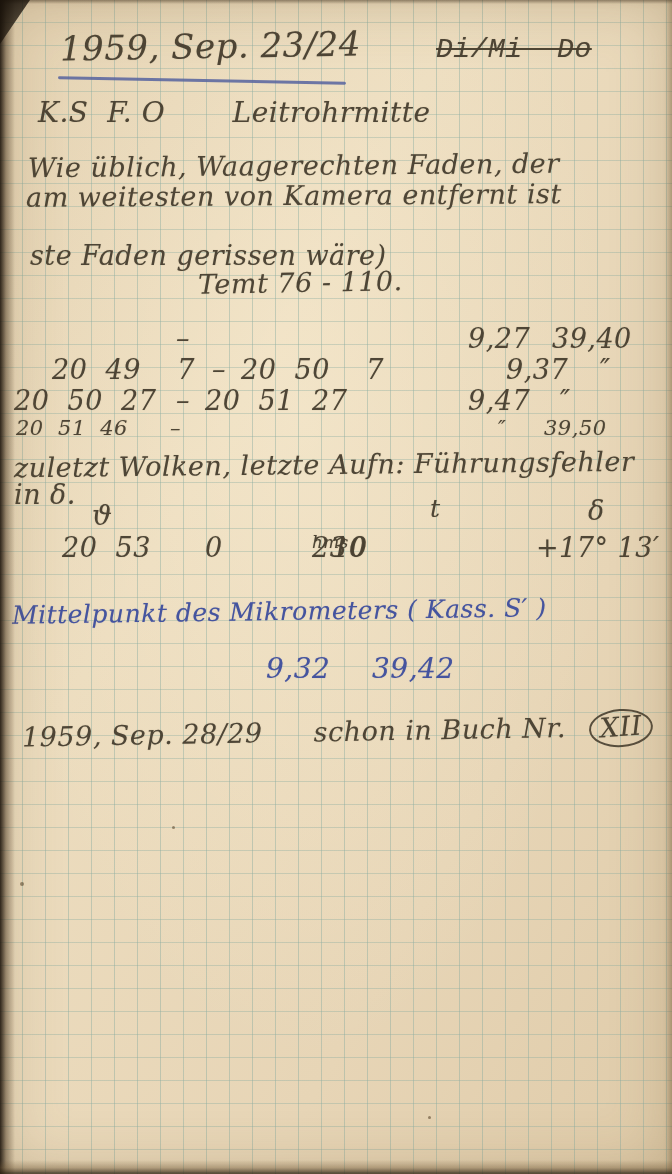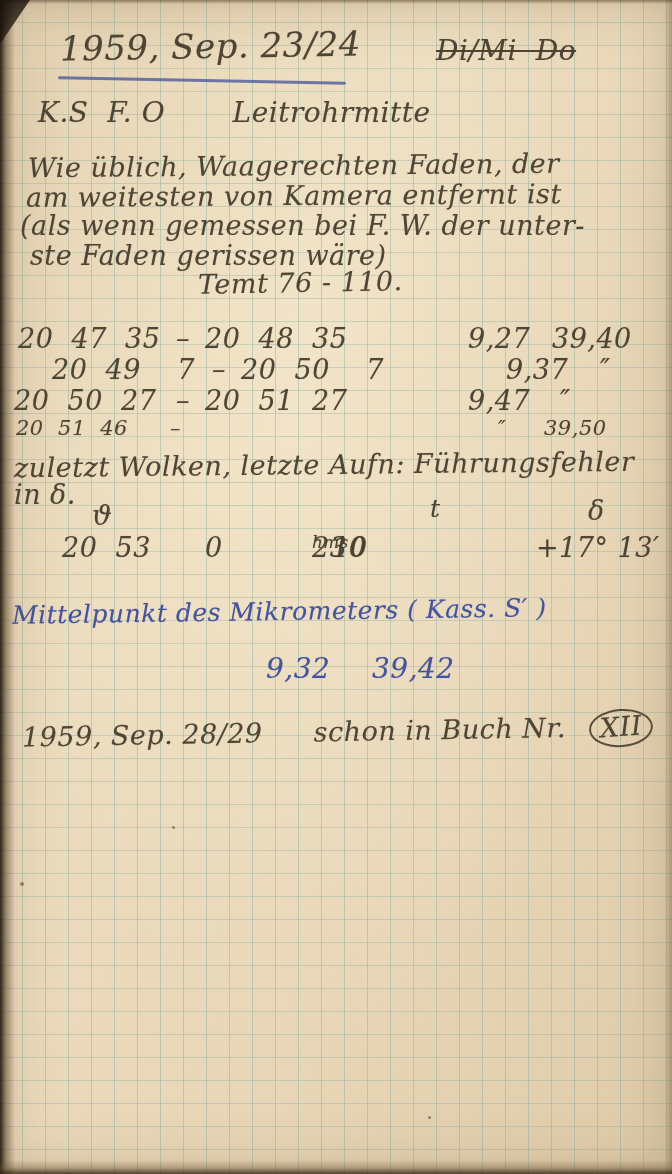--- a/index.html
+++ b/index.html
@@ -28,21 +28,21 @@
     background:linear-gradient(to bottom, rgba(60,45,28,0.45), rgba(0,0,0,0)); }
   .corner-tl { position:absolute; left:0; top:0; width:30px; height:44px;
     background:linear-gradient(135deg, rgba(25,18,10,0.95), rgba(25,18,10,0.55));
     clip-path:polygon(0 0, 100% 0, 0 100%); }
   .speck { position:absolute; border-radius:50%; background:rgba(80,60,35,0.55); }
 
   .hw { position:absolute; font-style:italic; color:rgba(72,63,48,0.95);
         letter-spacing:0.5px; text-shadow:0 0 1px rgba(95,85,60,0.35); }
   .ink { color:#45549f; text-shadow:0 0 1px rgba(60,75,150,0.35); }
   .pre { white-space:pre; }
-  .struck { text-decoration:line-through; text-decoration-thickness:2px; }
+  .struck { text-decoration:line-through; text-decoration-thickness:2px;font-family:Liberation Mono, monospace; }
   .underline-ink { position:absolute; left:58px; top:79px; width:288px; height:3px;
     background:#56639f; border-radius:2px; transform:rotate(1.1deg); opacity:0.85; }
   .book-circle { display:inline-block; border:2px solid rgba(72,63,48,0.9);
     border-radius:50%; padding:0 9px 3px 9px; margin-left:14px; transform:rotate(-3deg); }
   sup { font-size:0.62em; }
   .obs-row span { position:absolute; }
 </style>
 </head>
 <body>
 
@@ -53,29 +53,26 @@
   <div class="underline-ink"></div>
   <div class="hw pre struck" style="left:436px; top:34px; font-size:28px;">Di/Mi  Do</div>
 
   <div class="hw" style="left:38px; top:96px; font-size:28px;">
     <span class="pre" style="margin-right:58px;">K.S  F. O</span>
     <span>Leitrohrmitte</span>
   </div>
 
   <div class="hw" style="left:28px; top:150px; font-size:27px; transform:rotate(-0.5deg);">Wie üblich, Waagerechten Faden, der</div>
   <div class="hw" style="left:26px; top:180px; font-size:27px; transform:rotate(-0.4deg);">am weitesten von Kamera entfernt ist</div>
-  <div class="hw" style="left:20px; top:210px; font-size:27px;">(als wenn gemessen bei F. W. der unter-</div>
   <div class="hw" style="left:30px; top:240px; font-size:27px;">ste Faden gerissen wäre)</div>
   <div class="hw" style="left:198px; top:267px; font-size:27px; transform:rotate(-1deg);">Temt 76 - 110.</div>
 
 
   <div class="hw obs-row" style="left:0; top:323px; width:672px; height:30px; font-size:27px;">
-    <span class="pre" style="left:18px;">20  47  35</span>
     <span style="left:176px;">–</span>
-    <span class="pre" style="left:205px;">20  48  35</span>
     <span style="left:468px;">9,27</span>
     <span style="left:552px;">39,40</span>
   </div>
   <div class="hw obs-row" style="left:0; top:354px; width:672px; height:30px; font-size:27px;margin-left:36px;">
     <span class="pre" style="left:16px;">20  49    7</span>
     <span style="left:176px;">–</span>
     <span class="pre" style="left:205px;">20  50    7</span>
     <span style="left:470px;text-align:center;">9,37</span>
     <span style="left:564px;">″</span>
   </div>

